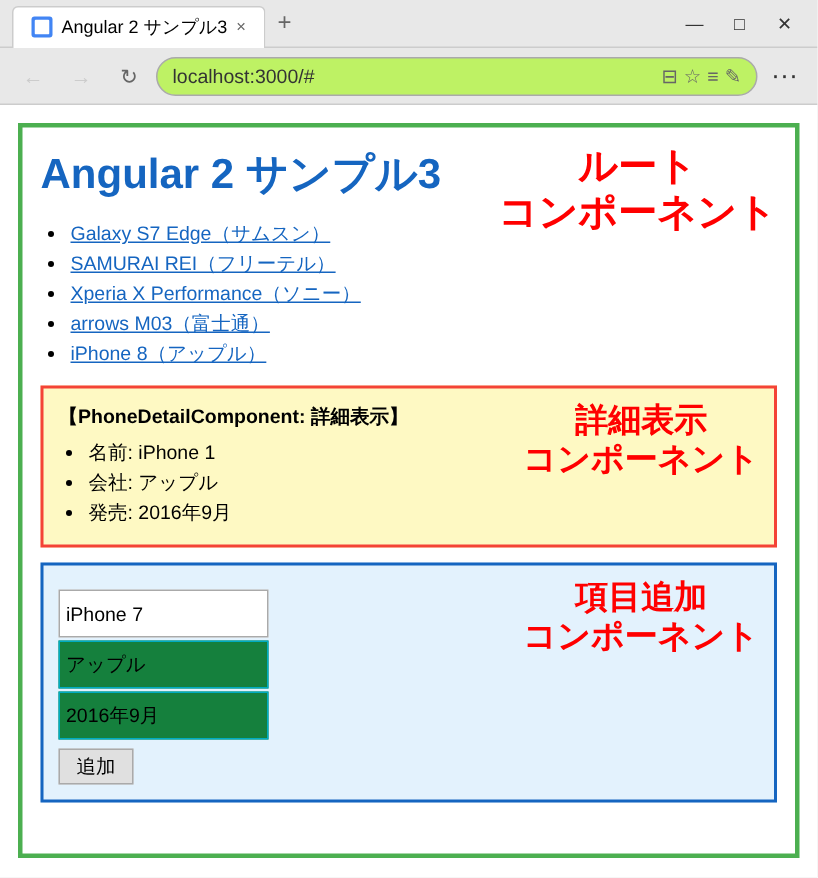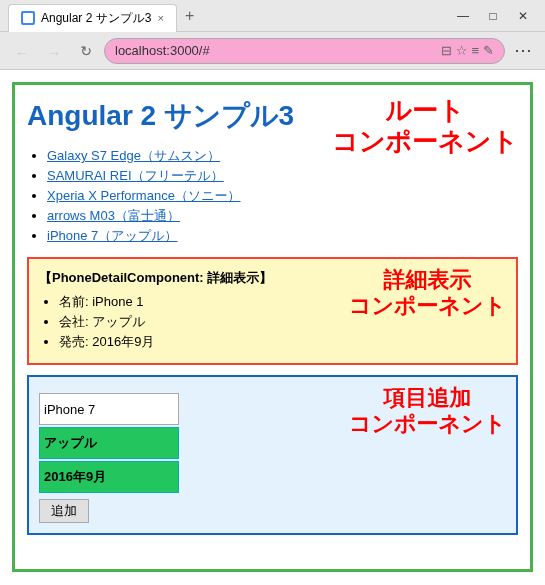--- a/index.html
+++ b/index.html
@@ -118,21 +118,21 @@
     }
     .nav-btn.disabled { color: #ccc; cursor: default; }
 
     .address-bar {
       flex: 1;
       height: 26px;
       border: 1px solid #aaa;
       border-radius: 13px;
       padding: 0 10px;
       font-size: 13px;
-      background: #f9a8d4;
+      background: #bef264;
       display: flex;
       align-items: center;
       gap: 6px;
     }
 
     .address-text {
       flex: 1;
       font-size: 13px;
       color: #333;
     }
@@ -276,23 +276,22 @@
     .input-form input {
       width: 140px;
       height: 18px;
       border: 1px solid #aaa;
       padding: 15px 4px;
       font-size: 13px;
       background: white;
     }
 
     .input-form input.highlight {
-      background: #22c55e;
+      background: #15803d;
       border-color: #00acc1;
-      font-weight: bold;
     }
 
     .add-btn {
       width: 50px;
       height: 24px;
       margin-top: 4px;
       border: 1px solid #aaa;
       background: #e0e0e0;
       font-size: 13px;
       cursor: pointer;
@@ -348,21 +347,21 @@
         <span>コンポーネント</span>
       </div>
 
       <h1 class="app-title">Angular 2 サンプル3</h1>
 
       <ul class="phone-list">
         <li><a href="#">Galaxy S7 Edge（サムスン）</a></li>
         <li><a href="#">SAMURAI REI（フリーテル）</a></li>
         <li><a href="#">Xperia X Performance（ソニー）</a></li>
         <li><a href="#">arrows M03（富士通）</a></li>
-        <li><a href="#">iPhone 7（アップル）</a></li>
+        <li><a href="#">iPhone 8（アップル）</a></li>
       </ul>
 
       <div class="detail-component">
         <div class="component-header">【PhoneDetailComponent: 詳細表示】</div>
         <div class="detail-label">
           <span>詳細表示</span><br>
           <span>コンポーネント</span>
         </div>
         <ul class="detail-list">
           <li>名前: iPhone 1</li>

